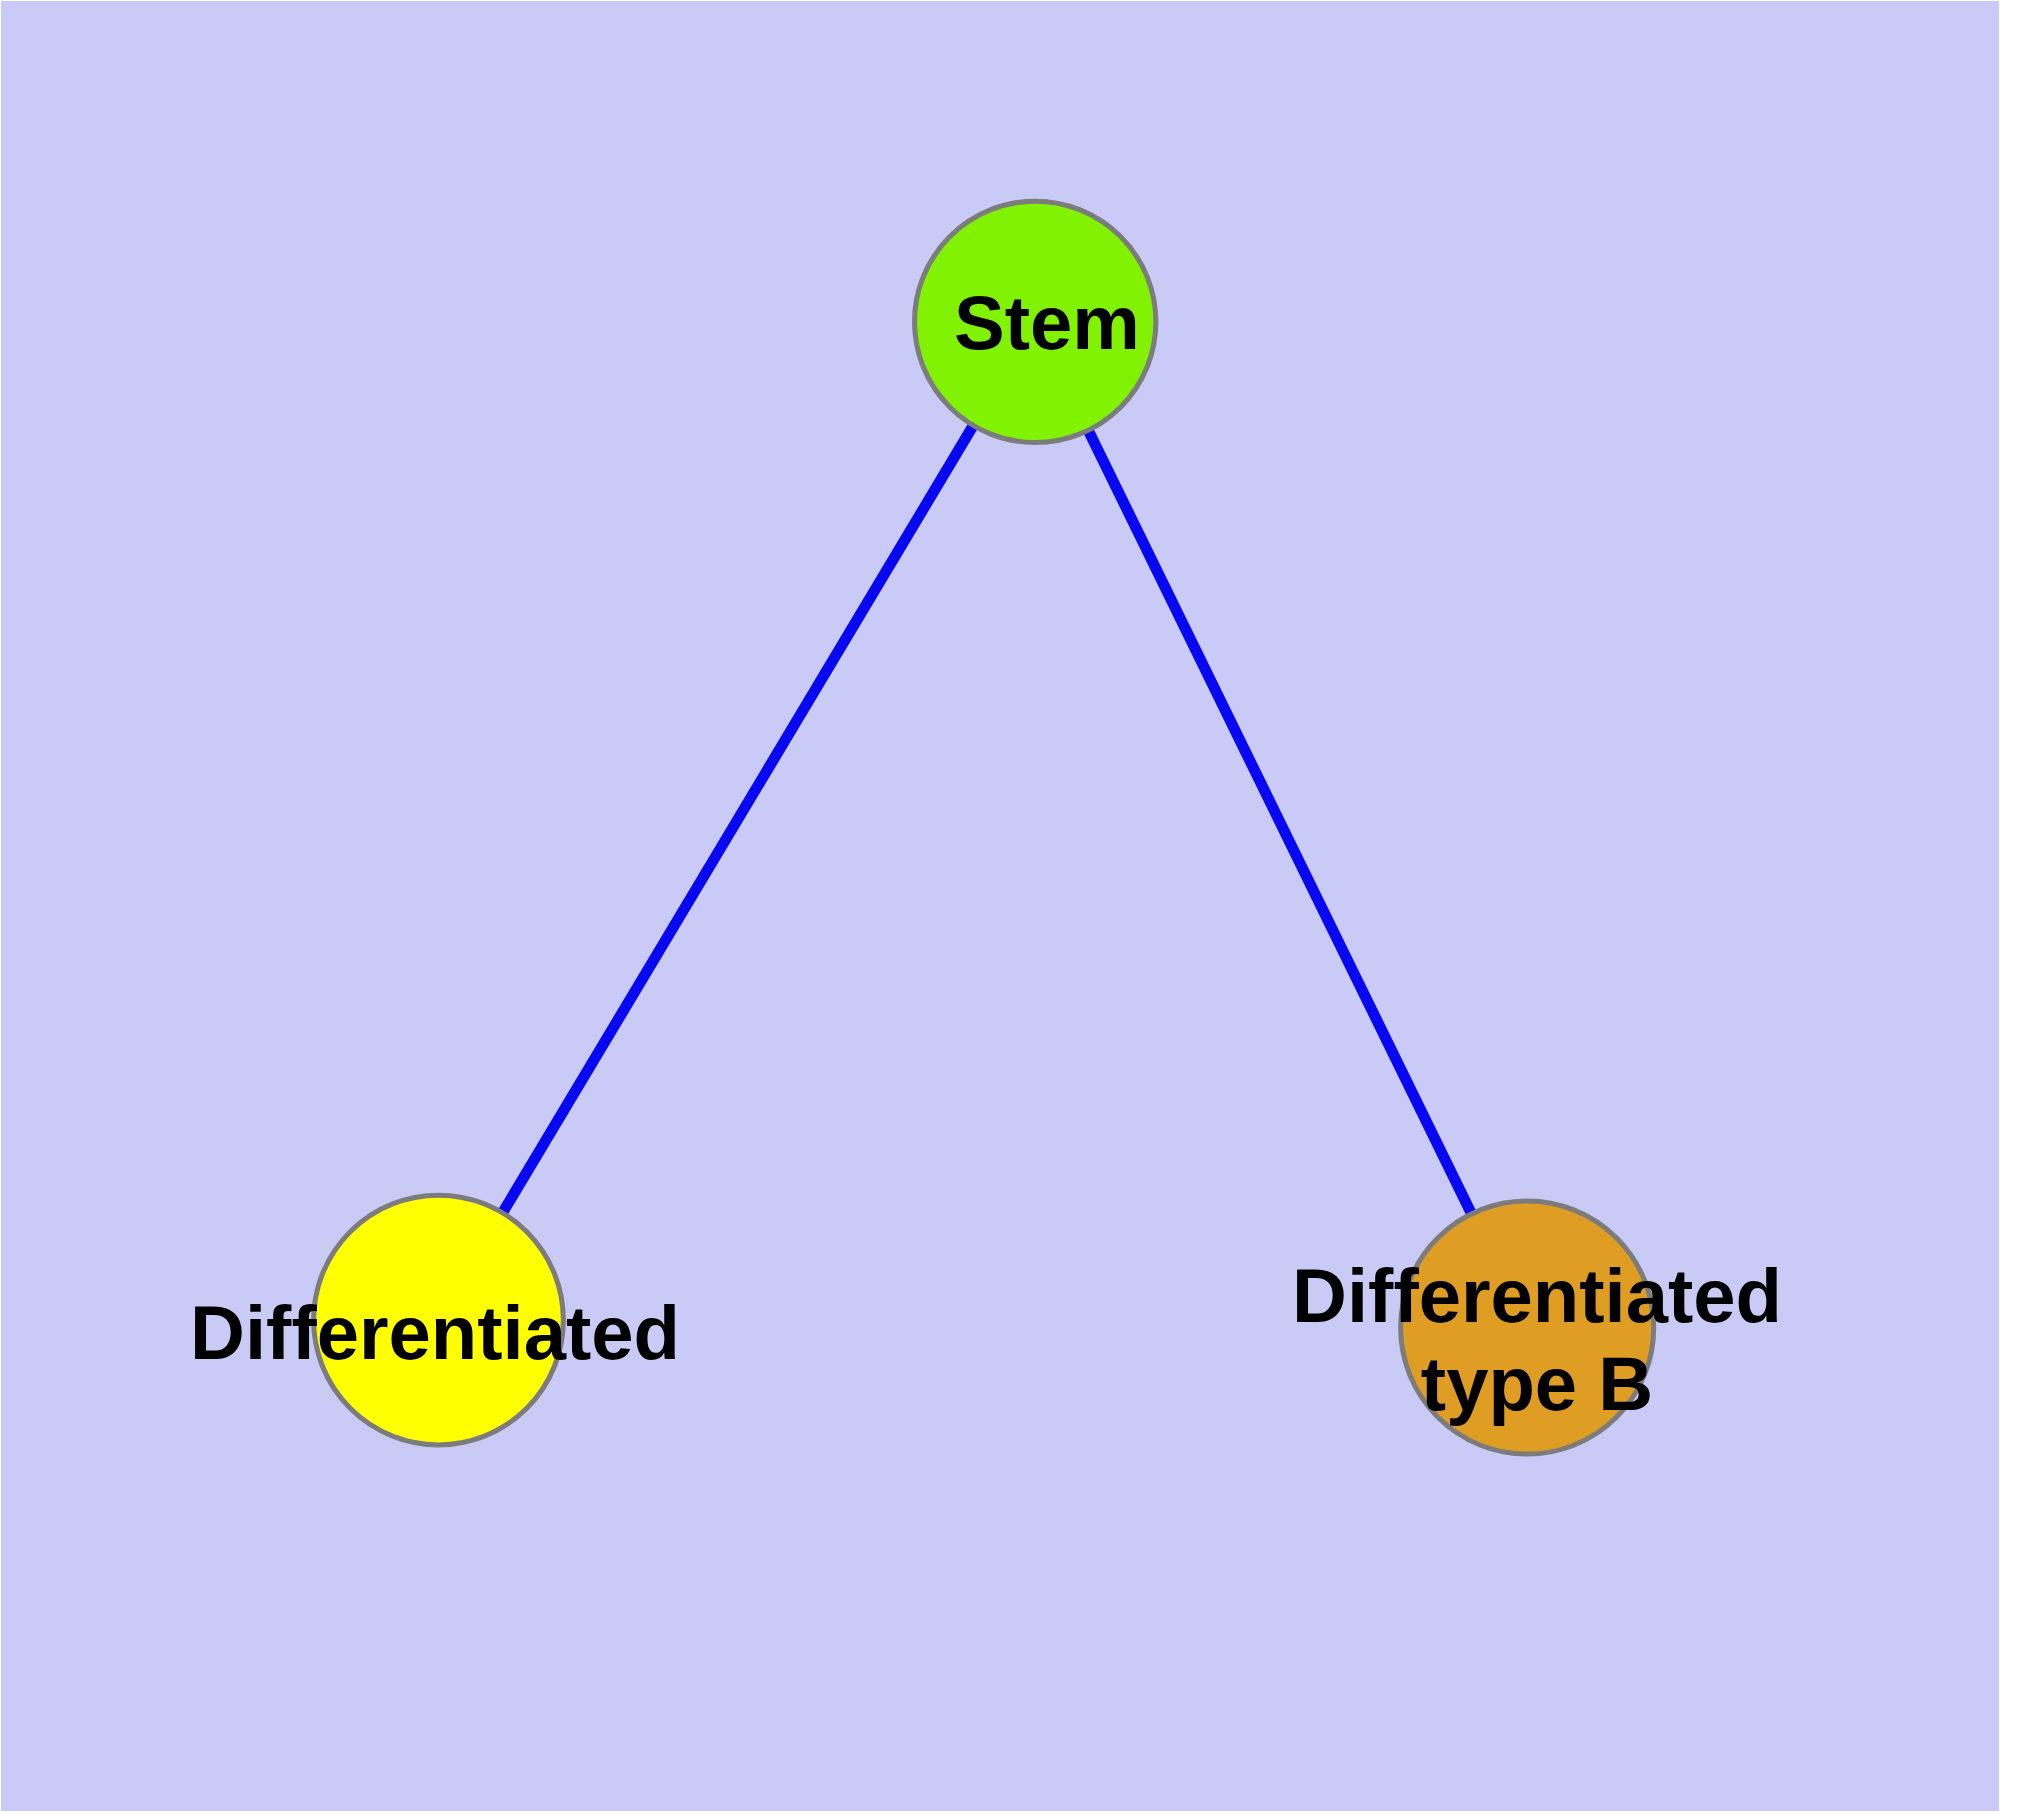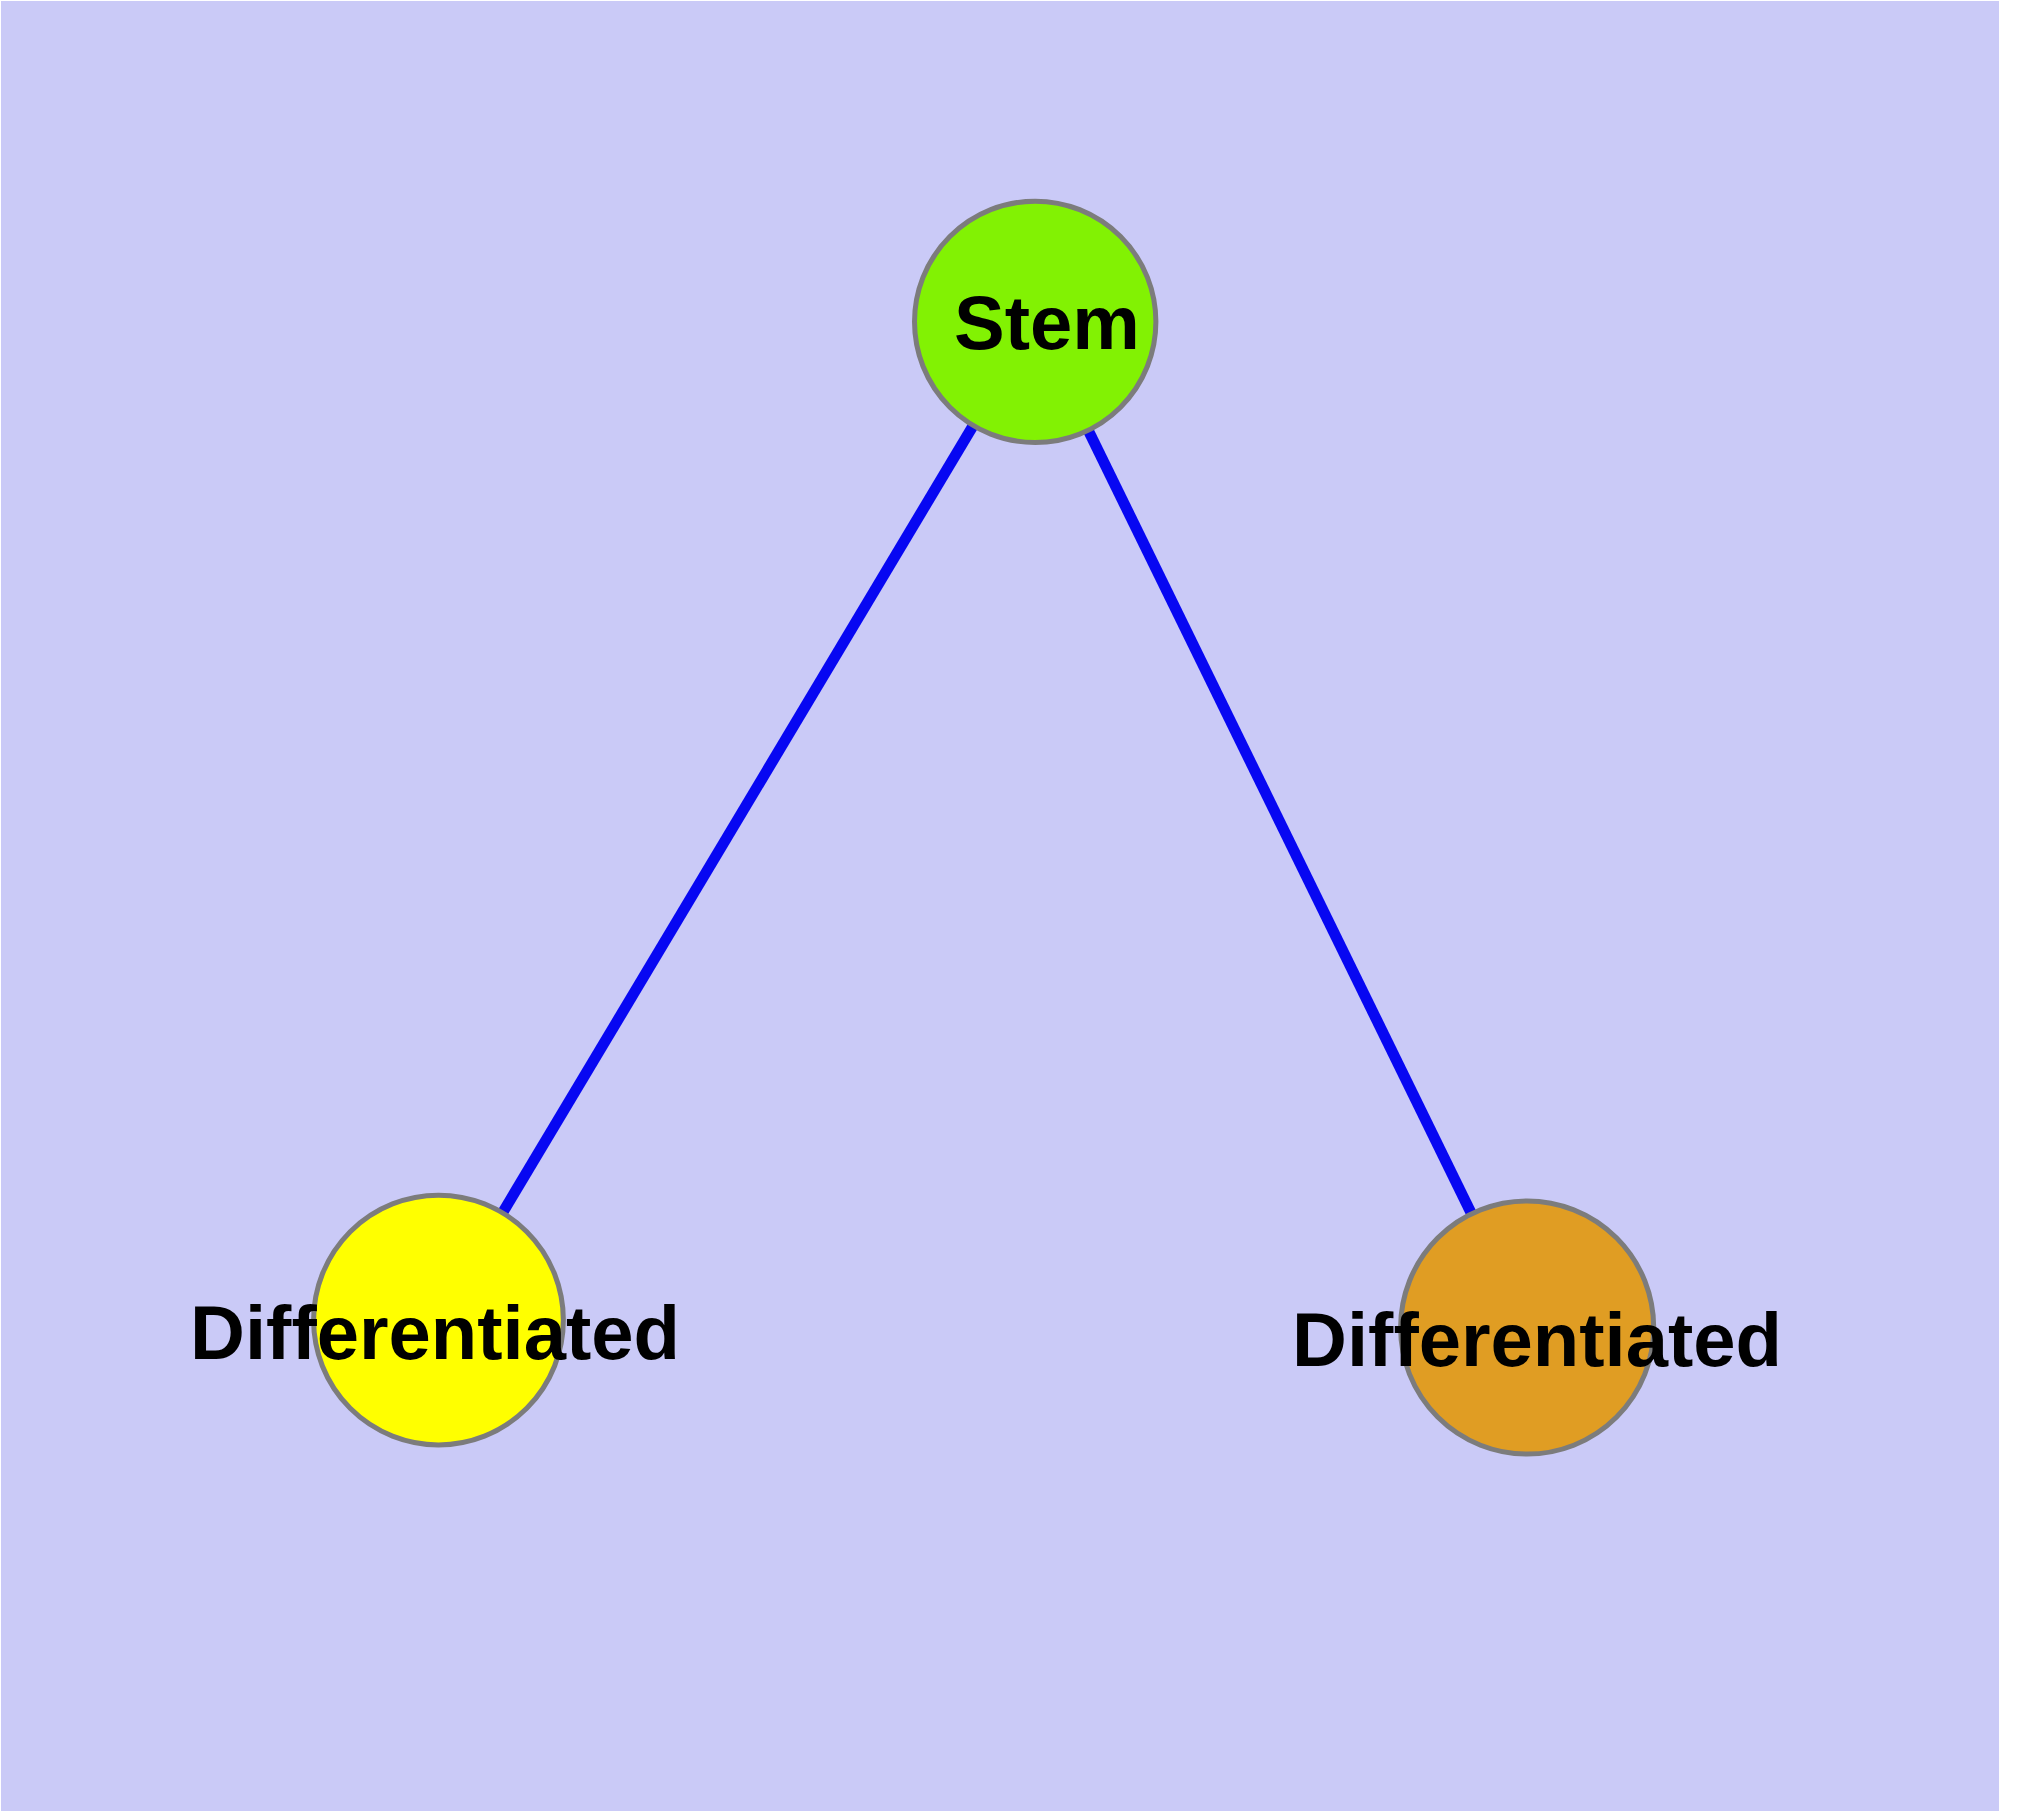--- a/index.html
+++ b/index.html
@@ -66,16 +66,17 @@
   <div class="node-label" style="left:1046px; top:322px">
     <span class="line">Stem</span>
   </div>
 
   <div class="node-label" style="left:434px; top:1332px">
     <span class="line">Differentiated</span>
   </div>
 
   <div class="node-label" style="left:1536px; top:1339px">
     <span class="line">Differentiated</span>
+    <span class="line">type B</span>
   </div>
 
 </div>
 
 
 </body></html>

